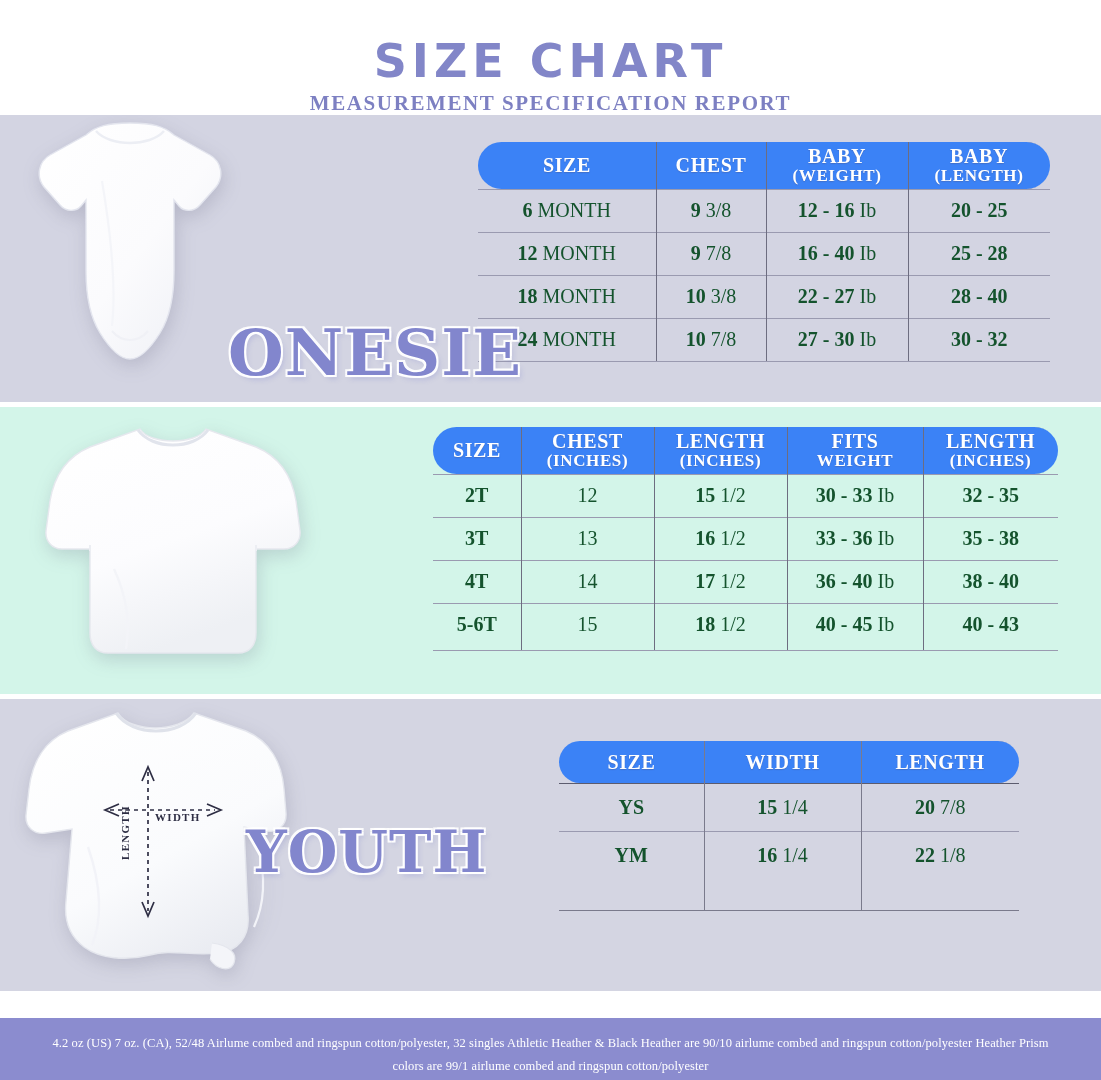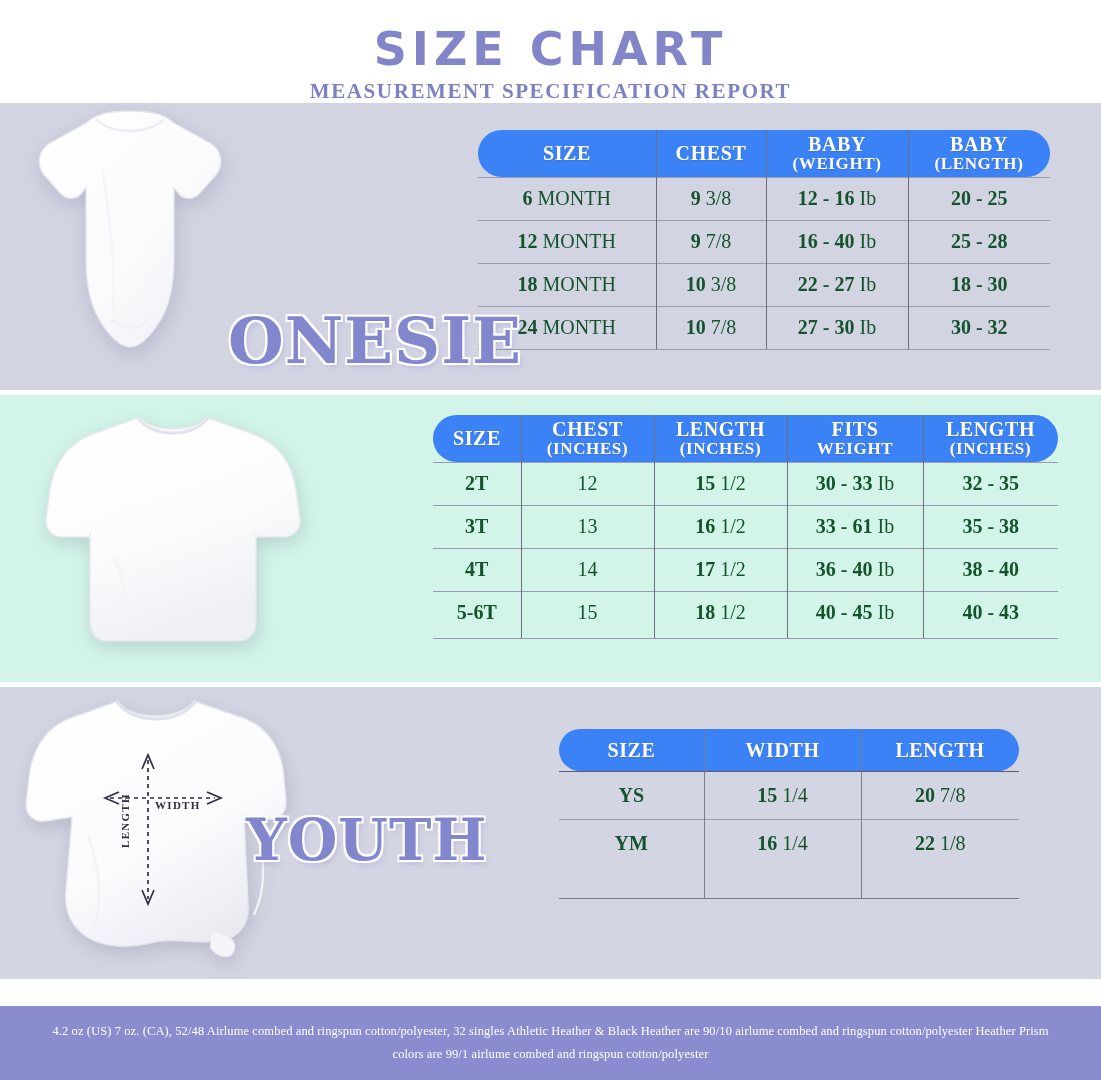--- a/index.html
+++ b/index.html
@@ -10,20 +10,21 @@
     overflow:hidden;
   }
   .page { position:relative; width:1101px; height:1080px; background:#ffffff; }
 
   
   .title-area {
     height:103px; background:#ffffff;
     display:flex; flex-direction:column;
     align-items:center; justify-content:space-between;
     padding-top:24px;
+    margin-top:12px;
   }
   .main-title {
     font-family:"DejaVu Sans", sans-serif;
     font-weight:bold;
     font-size:46px;
     letter-spacing:5px;
     color:#8286c8;
     line-height:1.12;
     text-shadow:0 0 1px rgba(255,255,255,.8);
   }
@@ -252,21 +253,21 @@
           <tr>
             <td><span class="bold">12</span> <span class="reg">MONTH</span></td>
             <td><span class="bold">9</span> <span class="reg">7/8</span></td>
             <td><span class="bold">16 - 40</span> <span class="reg">Ib</span></td>
             <td><span class="bold">25 - 28</span></td>
           </tr>
           <tr>
             <td><span class="bold">18</span> <span class="reg"> MONTH</span></td>
             <td><span class="bold">10</span> <span class="reg">3/8</span></td>
             <td><span class="bold">22 - 27</span> <span class="reg">Ib</span></td>
-            <td><span class="bold">18 - 30</span></td>
+            <td><span class="bold">28 - 40</span></td>
           </tr>
           <tr>
             <td><span class="bold">24</span> <span class="reg">MONTH</span></td>
             <td><span class="bold">10</span> <span class="reg">7/8</span></td>
             <td><span class="bold">27 - 30</span> <span class="reg">Ib</span></td>
             <td><span class="bold">30 - 32</span></td>
           </tr>
         </tbody>
       </table>
 
@@ -341,21 +342,21 @@
             <td><span class="bold">2T</span></td>
             <td><span class="reg">12</span></td>
             <td><span class="bold">15</span> <span class="reg">1/2</span></td>
             <td><span class="bold">30 - 33</span> <span class="reg">Ib</span></td>
             <td><span class="bold">32 - 35</span></td>
           </tr>
           <tr>
             <td><span class="bold">3T</span></td>
             <td><span class="reg">13</span></td>
             <td><span class="bold">16</span> <span class="reg">1/2</span></td>
-            <td><span class="bold">33 - 61</span> <span class="reg">Ib</span></td>
+            <td><span class="bold">33 - 36</span> <span class="reg">Ib</span></td>
             <td><span class="bold">35 - 38</span></td>
           </tr>
           <tr>
             <td><span class="bold">4T</span></td>
             <td><span class="reg">14</span></td>
             <td><span class="bold">17</span> <span class="reg">1/2</span></td>
             <td><span class="bold">36 - 40</span> <span class="reg">Ib</span></td>
             <td><span class="bold">38 - 40</span></td>
           </tr>
           <tr>

